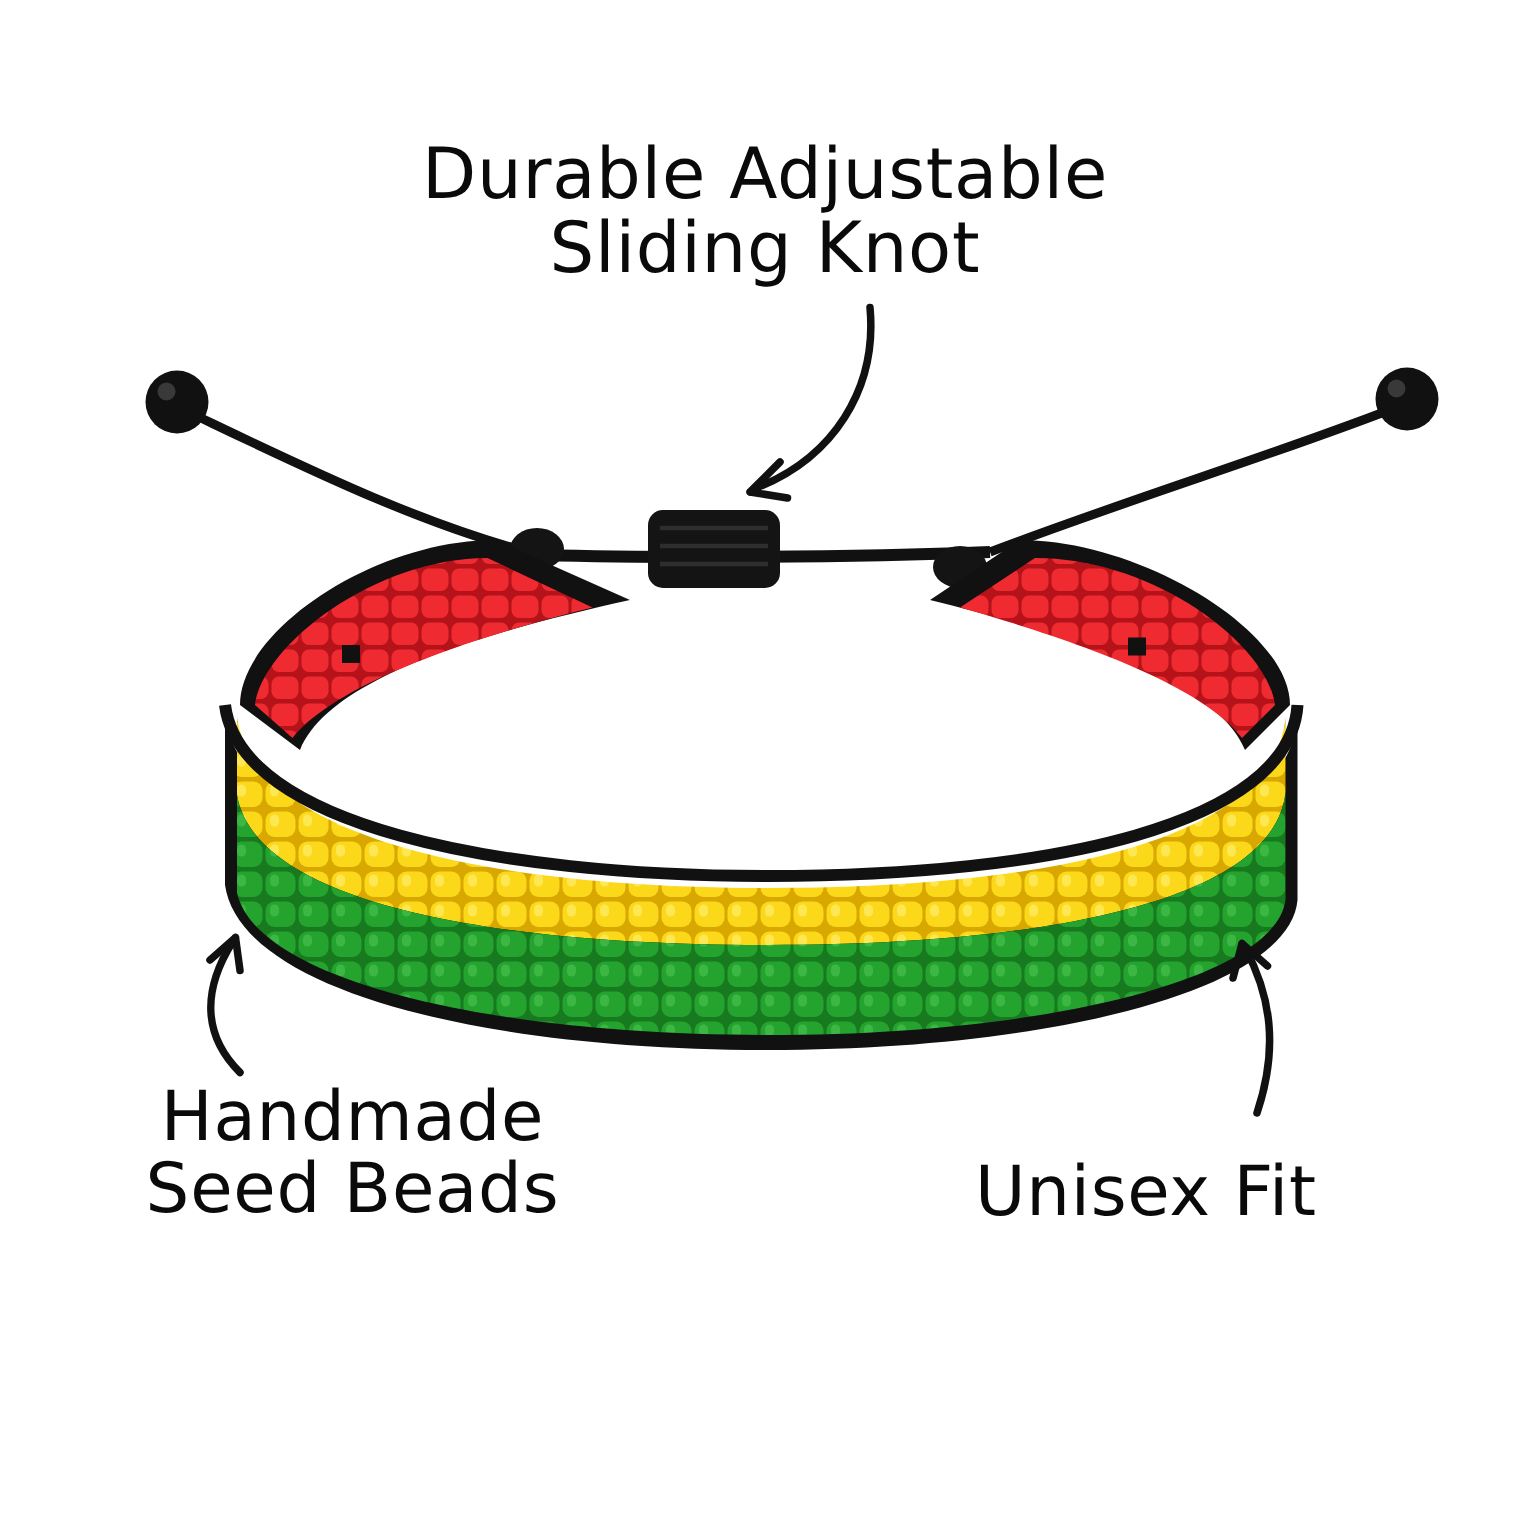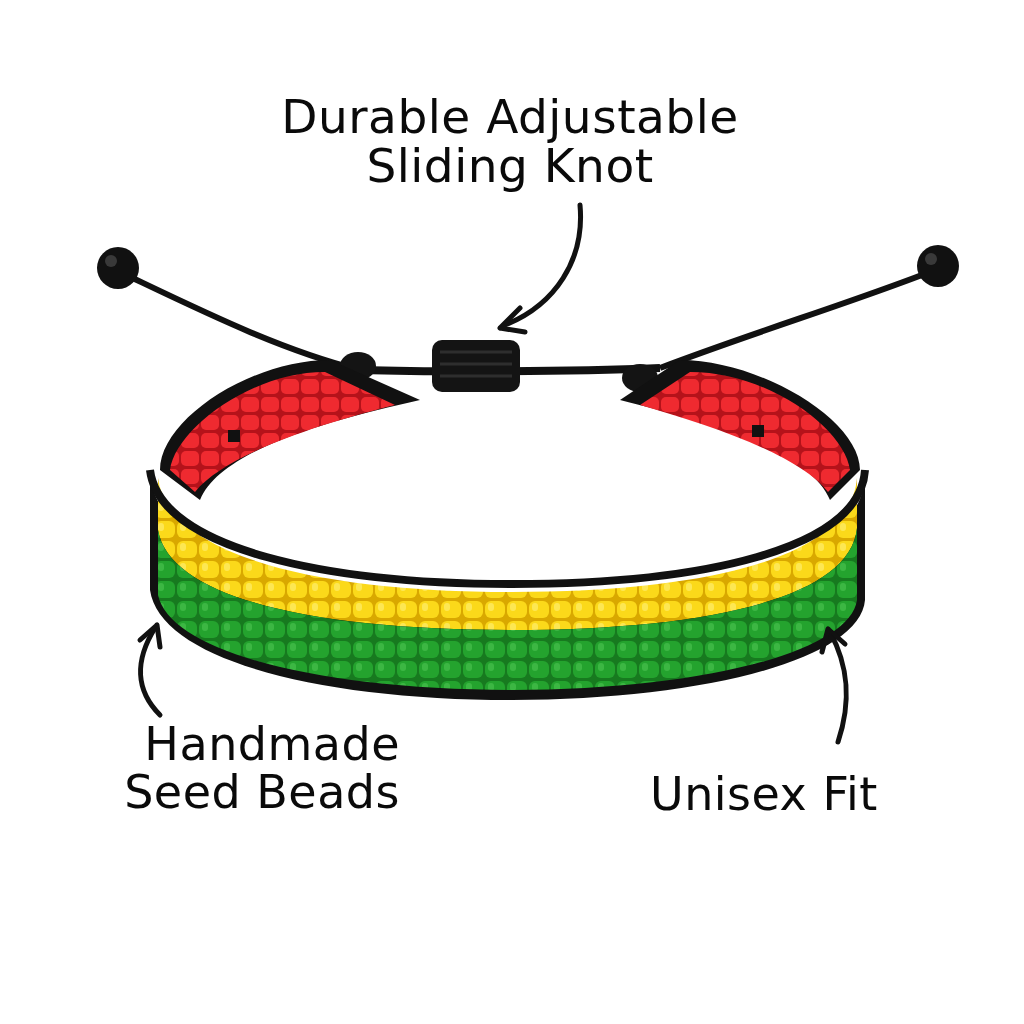--- a/index.html
+++ b/index.html
@@ -1,21 +1,21 @@
 <!DOCTYPE html>
 <html><head>
 <meta charset="utf-8">
 <style>
   html, body { margin: 0; padding: 0; background: #ffffff; }
   body { width: 1024px; height: 1024px; position: relative; overflow: hidden;
          font-family: "DejaVu Sans", sans-serif; color: #0a0a0a; }
   .label { position: absolute; font-weight: 500; line-height: 1.05; letter-spacing: 0.5px; }
   .title { left: 0; width: 1100px; top: 92px; text-align: center; font-size: 47px; }
   .title span { display: block; }
-  .left-label { left: 70px; top: 720px; font-size: 46px; text-align: right; width: 330px; }
+  .left-label { left: 70px; top: 720px; font-size: 46px; text-align: center; width: 330px; }
   .left-label span { display: block; }
   .right-label { left: 650px; top: 770px; font-size: 46px; }
   svg.scene { position: absolute; left: 0; top: 0; }
 </style>
 </head>
 <body>
 
 <svg class="scene" width="1024" height="1024" viewBox="0 0 1024 1024">
   <defs>
     <pattern id="beadsGreen" width="22" height="20" patternUnits="userSpaceOnUse">

